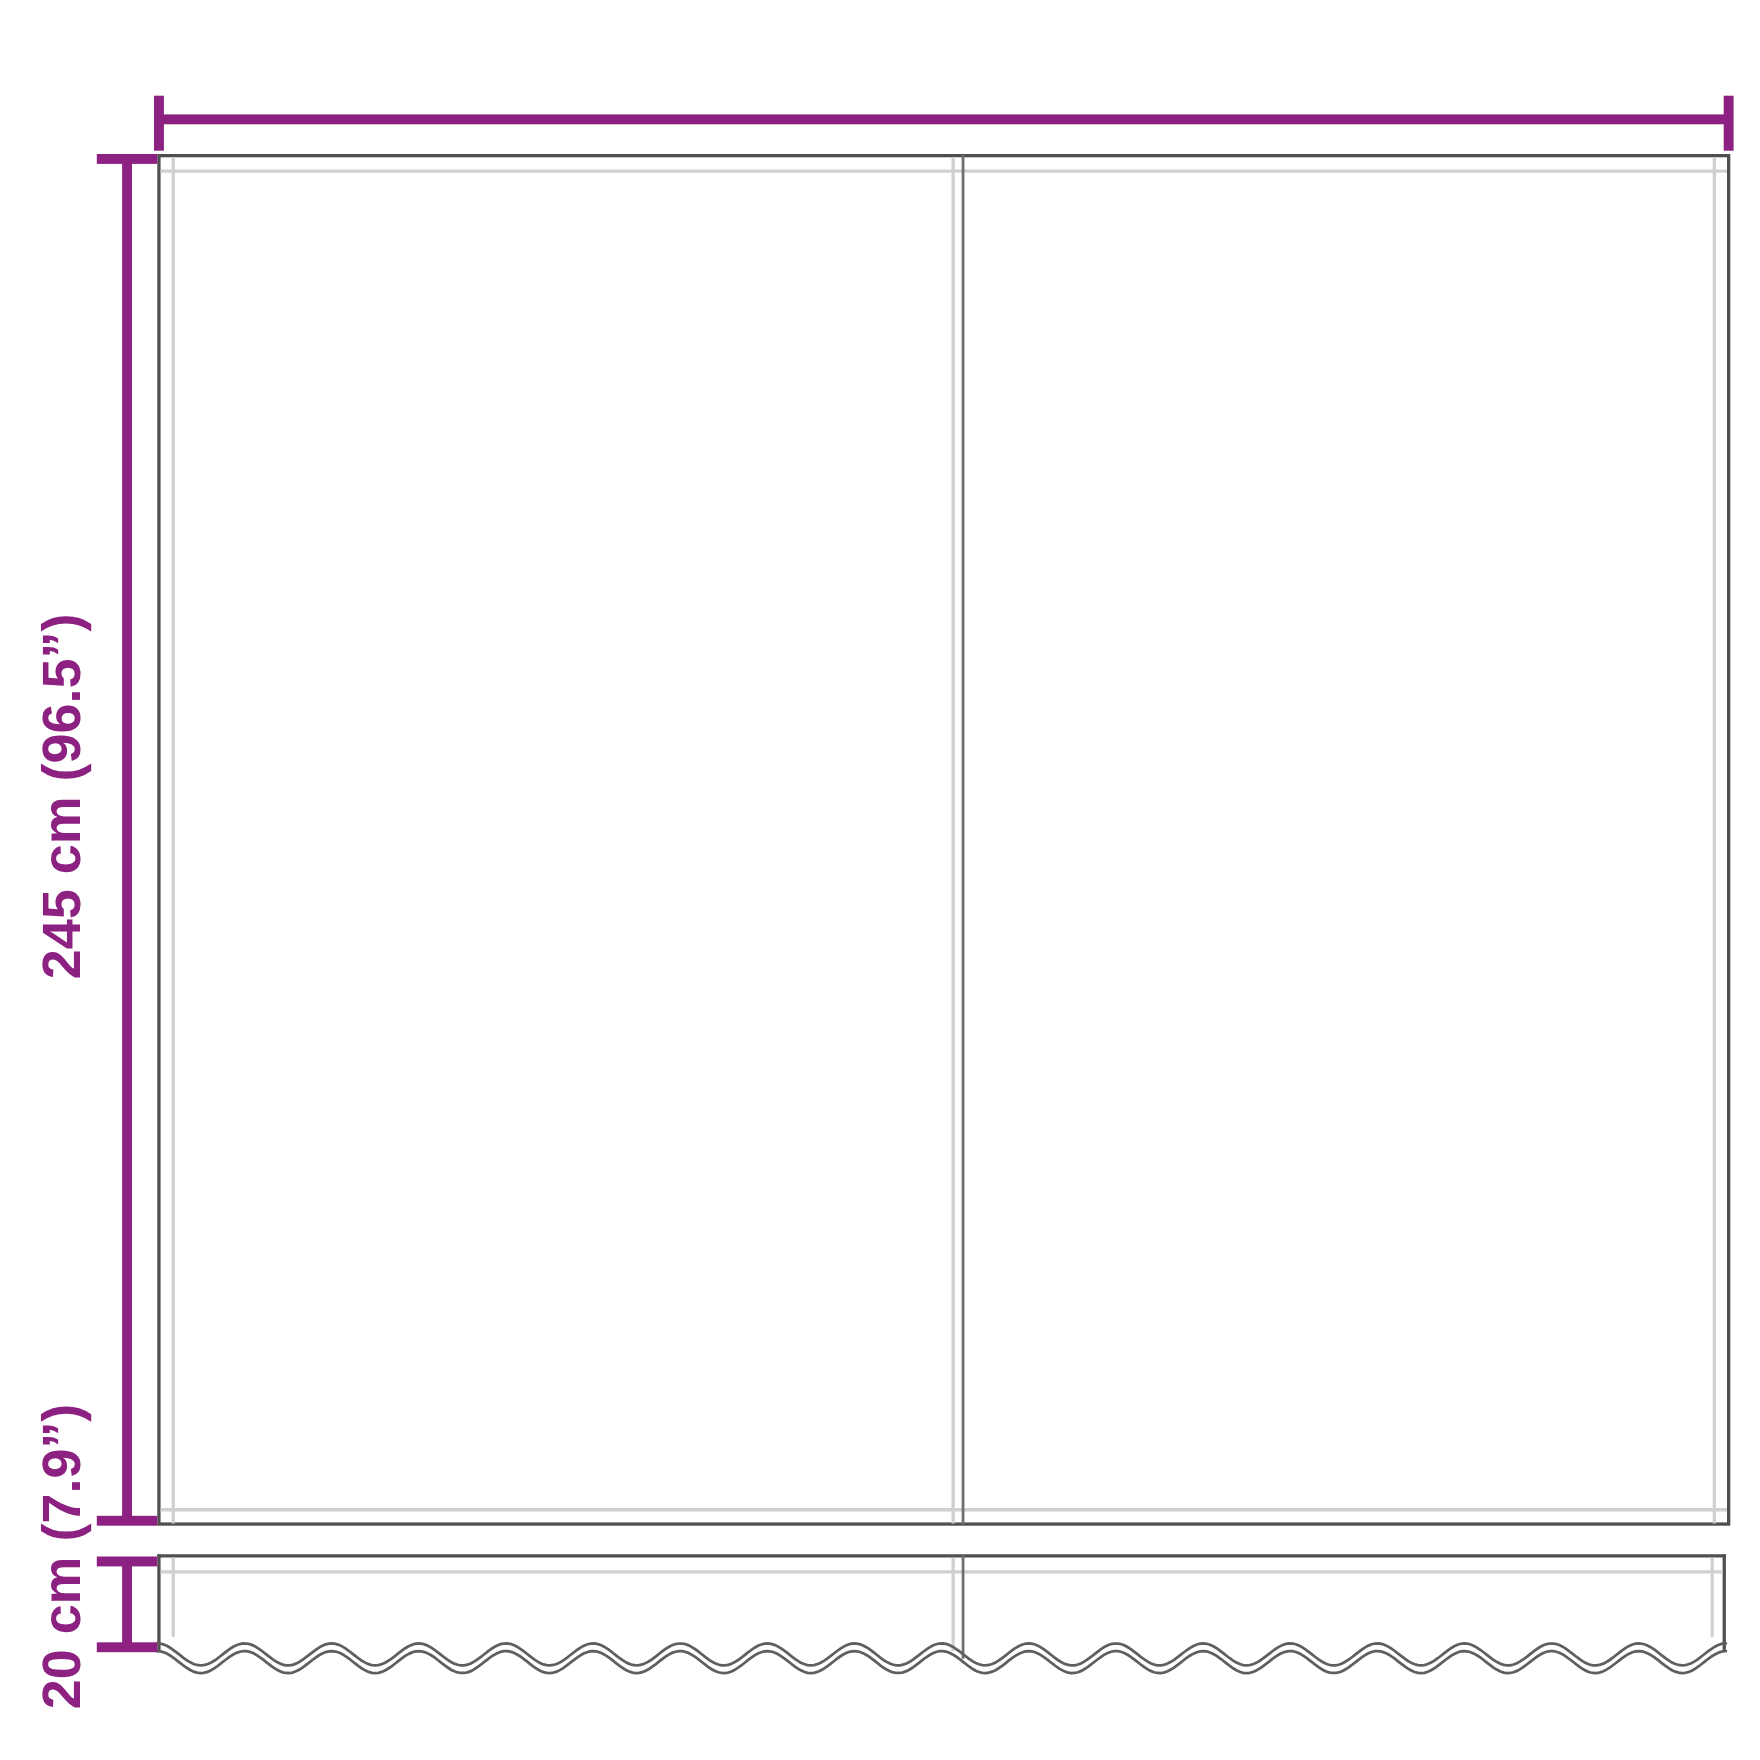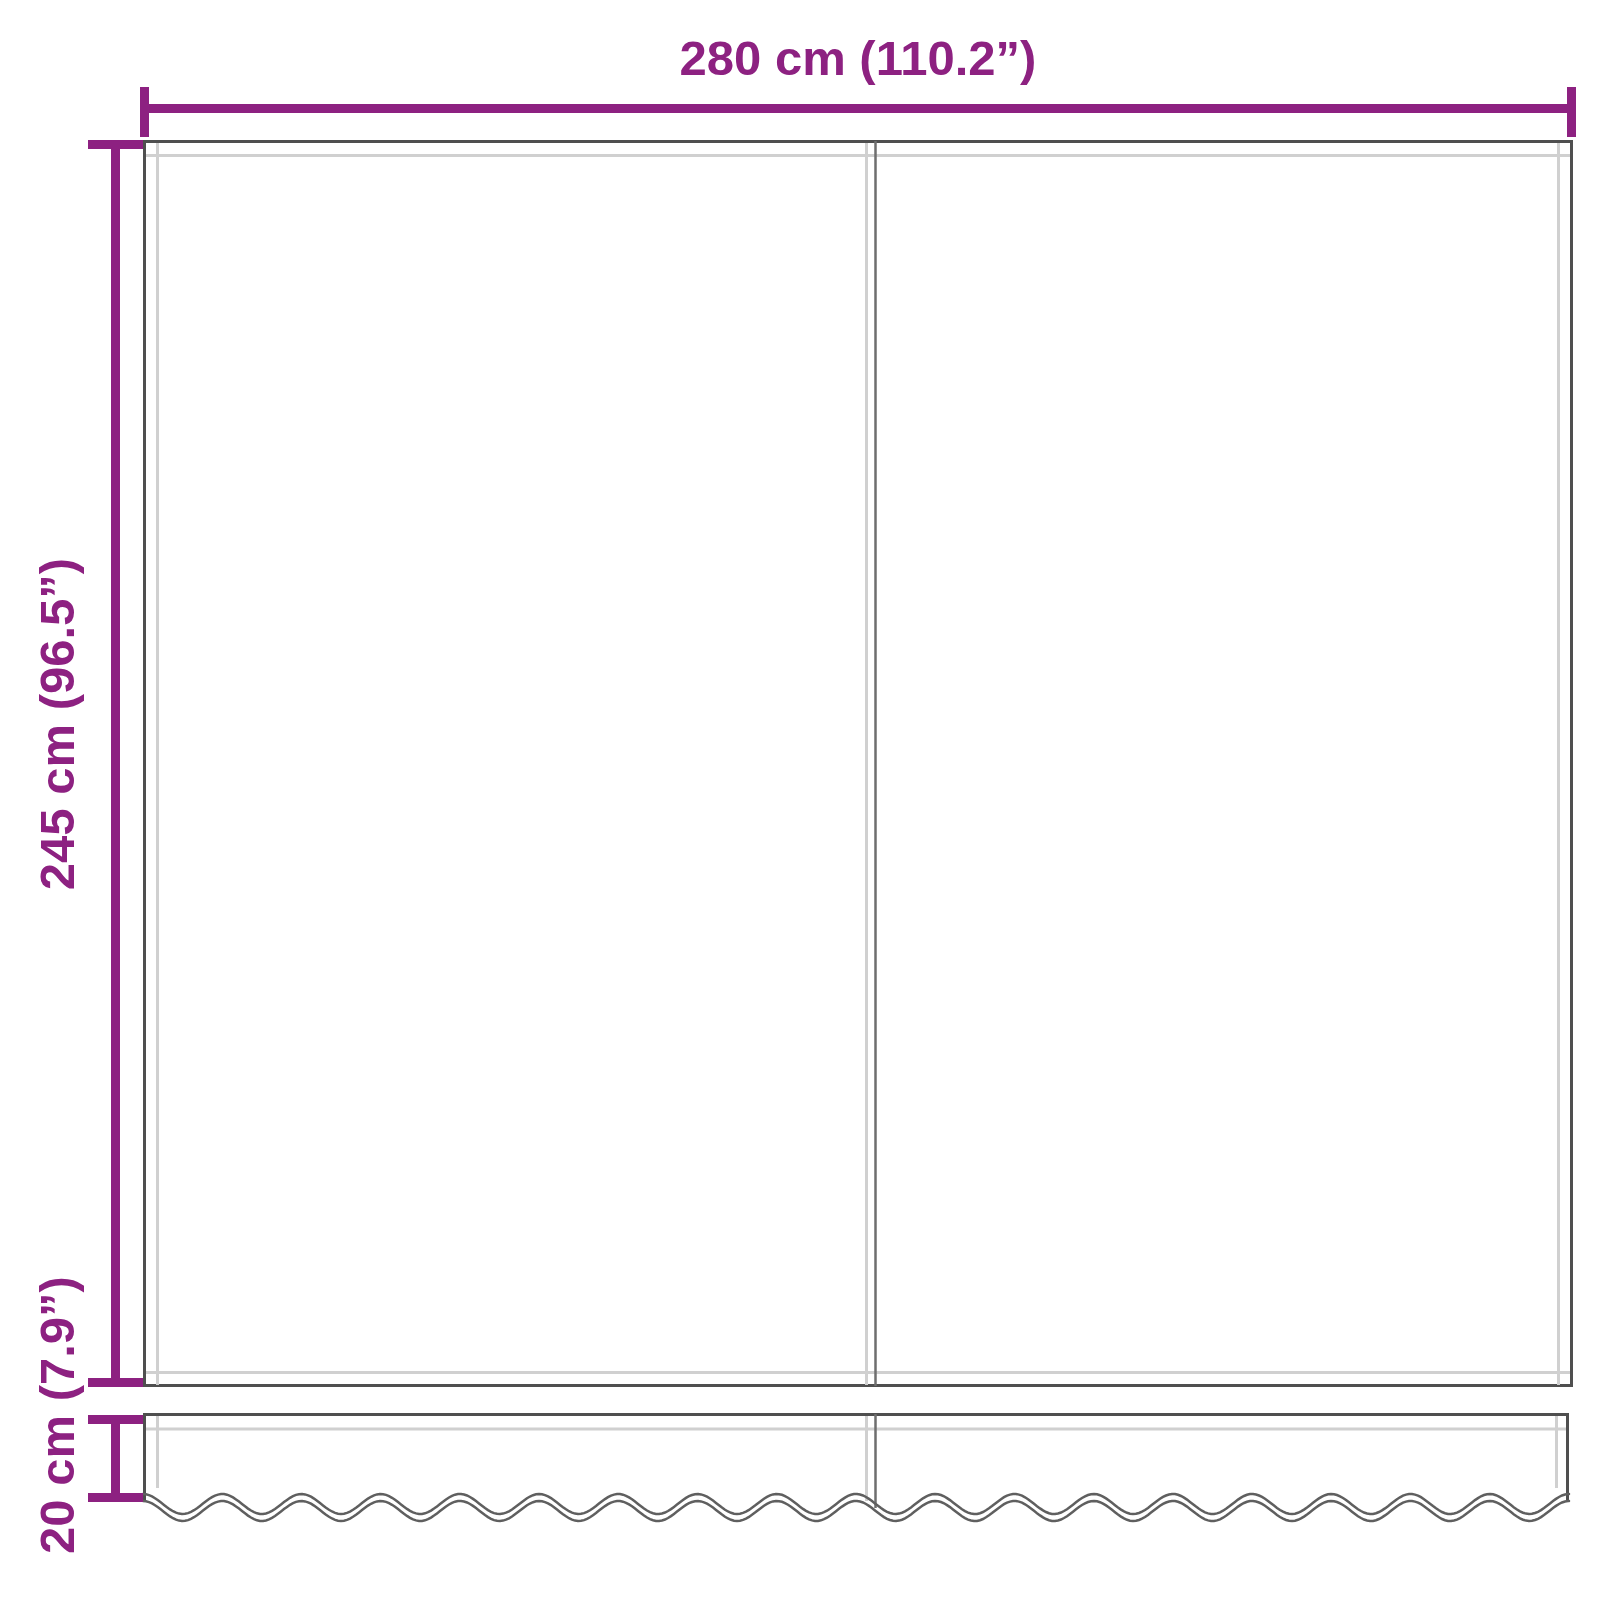--- a/index.html
+++ b/index.html
@@ -65,21 +65,20 @@
     <line class="hem" x1="866.5" y1="1416" x2="866.5" y2="1501"></line>
     <line class="seam" x1="875.5" y1="1414" x2="875.5" y2="1508"></line>
 
     <path id="wave-outer" class="wave" d="M143.0 1494.0L146.0 1494.3L149.0 1495.1L152.0 1496.4L155.0 1498.2L158.0 1500.3L161.0 1502.6L164.0 1504.9L167.0 1507.3L170.0 1509.4L173.0 1511.2L176.0 1512.7L179.0 1513.6L182.0 1514.0L185.0 1513.8L188.0 1513.1L191.0 1511.9L194.0 1510.2L197.0 1508.2L200.0 1505.9L203.0 1503.5L206.0 1501.2L209.0 1499.0L212.0 1497.1L215.0 1495.6L218.0 1494.6L221.0 1494.0L224.0 1494.1L227.0 1494.7L230.0 1495.8L233.0 1497.4L236.0 1499.4L239.0 1501.6L242.0 1504.0L245.0 1506.3L248.0 1508.6L251.0 1510.5L254.0 1512.1L257.0 1513.3L260.0 1513.9L263.0 1514.0L266.0 1513.5L269.0 1512.4L272.0 1510.9L275.0 1509.0L278.0 1506.8L281.0 1504.5L284.0 1502.1L287.0 1499.9L290.0 1497.8L293.0 1496.2L296.0 1494.9L299.0 1494.2L302.0 1494.0L305.0 1494.4L308.0 1495.3L311.0 1496.7L314.0 1498.6L317.0 1500.7L320.0 1503.0L323.0 1505.4L326.0 1507.7L329.0 1509.8L332.0 1511.5L335.0 1512.9L338.0 1513.7L341.0 1514.0L344.0 1513.7L347.0 1512.9L350.0 1511.6L353.0 1509.8L356.0 1507.8L359.0 1505.5L362.0 1503.1L365.0 1500.8L368.0 1498.6L371.0 1496.8L374.0 1495.4L377.0 1494.4L380.0 1494.0L383.0 1494.2L386.0 1494.9L389.0 1496.1L392.0 1497.8L395.0 1499.8L398.0 1502.1L401.0 1504.4L404.0 1506.8L407.0 1508.9L410.0 1510.9L413.0 1512.4L416.0 1513.4L419.0 1513.9L422.0 1513.9L425.0 1513.3L428.0 1512.2L431.0 1510.6L434.0 1508.6L437.0 1506.4L440.0 1504.1L443.0 1501.7L446.0 1499.5L449.0 1497.5L452.0 1495.9L455.0 1494.7L458.0 1494.1L461.0 1494.0L464.0 1494.5L467.0 1495.5L470.0 1497.0L473.0 1498.9L476.0 1501.1L479.0 1503.4L482.0 1505.8L485.0 1508.1L488.0 1510.1L491.0 1511.8L494.0 1513.1L497.0 1513.8L500.0 1514.0L503.0 1513.6L506.0 1512.7L509.0 1511.3L512.0 1509.5L515.0 1507.3L518.0 1505.0L521.0 1502.7L524.0 1500.4L527.0 1498.3L530.0 1496.5L533.0 1495.2L536.0 1494.3L539.0 1494.0L542.0 1494.3L545.0 1495.1L548.0 1496.4L551.0 1498.1L554.0 1500.2L557.0 1502.5L560.0 1504.9L563.0 1507.2L566.0 1509.3L569.0 1511.2L572.0 1512.6L575.0 1513.6L578.0 1514.0L581.0 1513.8L584.0 1513.1L587.0 1511.9L590.0 1510.3L593.0 1508.2L596.0 1506.0L599.0 1503.6L602.0 1501.3L605.0 1499.1L608.0 1497.2L611.0 1495.6L614.0 1494.6L617.0 1494.1L620.0 1494.1L623.0 1494.7L626.0 1495.8L629.0 1497.4L632.0 1499.3L635.0 1501.5L638.0 1503.9L641.0 1506.2L644.0 1508.5L647.0 1510.5L650.0 1512.1L653.0 1513.2L656.0 1513.9L659.0 1514.0L662.0 1513.5L665.0 1512.5L668.0 1511.0L671.0 1509.1L674.0 1506.9L677.0 1504.6L680.0 1502.2L683.0 1500.0L686.0 1497.9L689.0 1496.2L692.0 1495.0L695.0 1494.2L698.0 1494.0L701.0 1494.4L704.0 1495.3L707.0 1496.7L710.0 1498.5L713.0 1500.6L716.0 1502.9L719.0 1505.3L722.0 1507.6L725.0 1509.7L728.0 1511.5L731.0 1512.8L734.0 1513.7L737.0 1514.0L740.0 1513.7L743.0 1512.9L746.0 1511.6L749.0 1509.9L752.0 1507.8L755.0 1505.6L758.0 1503.2L761.0 1500.9L764.0 1498.7L767.0 1496.9L770.0 1495.4L773.0 1494.4L776.0 1494.0L779.0 1494.2L782.0 1494.8L785.0 1496.1L788.0 1497.7L791.0 1499.7L794.0 1502.0L797.0 1504.3L800.0 1506.7L803.0 1508.9L806.0 1510.8L809.0 1512.3L812.0 1513.4L815.0 1513.9L818.0 1513.9L821.0 1513.3L824.0 1512.2L827.0 1510.7L830.0 1508.7L833.0 1506.5L836.0 1504.2L839.0 1501.8L842.0 1499.6L845.0 1497.6L848.0 1495.9L851.0 1494.8L854.0 1494.1L857.0 1494.0L860.0 1494.5L863.0 1495.5L866.0 1497.0L869.0 1498.9L872.0 1501.0L875.0 1503.4L878.0 1505.7L881.0 1508.0L884.0 1510.1L887.0 1511.8L890.0 1513.0L893.0 1513.8L896.0 1514.0L899.0 1513.6L902.0 1512.7L905.0 1511.4L908.0 1509.5L911.0 1507.4L914.0 1505.1L917.0 1502.7L920.0 1500.4L923.0 1498.3L926.0 1496.6L929.0 1495.2L932.0 1494.3L935.0 1494.0L938.0 1494.2L941.0 1495.0L944.0 1496.3L947.0 1498.1L950.0 1500.1L953.0 1502.4L956.0 1504.8L959.0 1507.1L962.0 1509.3L965.0 1511.1L968.0 1512.6L971.0 1513.5L974.0 1514.0L977.0 1513.9L980.0 1513.2L983.0 1512.0L986.0 1510.3L989.0 1508.3L992.0 1506.1L995.0 1503.7L998.0 1501.4L1001.0 1499.2L1004.0 1497.2L1007.0 1495.7L1010.0 1494.6L1013.0 1494.1L1016.0 1494.1L1019.0 1494.6L1022.0 1495.7L1025.0 1497.3L1028.0 1499.2L1031.0 1501.5L1034.0 1503.8L1037.0 1506.2L1040.0 1508.4L1043.0 1510.4L1046.0 1512.0L1049.0 1513.2L1052.0 1513.9L1055.0 1514.0L1058.0 1513.5L1061.0 1512.5L1064.0 1511.0L1067.0 1509.2L1070.0 1507.0L1073.0 1504.7L1076.0 1502.3L1079.0 1500.0L1082.0 1498.0L1085.0 1496.3L1088.0 1495.0L1091.0 1494.2L1094.0 1494.0L1097.0 1494.3L1100.0 1495.2L1103.0 1496.6L1106.0 1498.4L1109.0 1500.5L1112.0 1502.8L1115.0 1505.2L1118.0 1507.5L1121.0 1509.6L1124.0 1511.4L1127.0 1512.8L1130.0 1513.7L1133.0 1514.0L1136.0 1513.8L1139.0 1513.0L1142.0 1511.7L1145.0 1510.0L1148.0 1507.9L1151.0 1505.6L1154.0 1503.3L1157.0 1500.9L1160.0 1498.8L1163.0 1496.9L1166.0 1495.5L1169.0 1494.5L1172.0 1494.0L1175.0 1494.1L1178.0 1494.8L1181.0 1496.0L1184.0 1497.6L1187.0 1499.6L1190.0 1501.9L1193.0 1504.2L1196.0 1506.6L1199.0 1508.8L1202.0 1510.7L1205.0 1512.3L1208.0 1513.4L1211.0 1513.9L1214.0 1513.9L1217.0 1513.4L1220.0 1512.3L1223.0 1510.7L1226.0 1508.8L1229.0 1506.6L1232.0 1504.2L1235.0 1501.9L1238.0 1499.6L1241.0 1497.6L1244.0 1496.0L1247.0 1494.8L1250.0 1494.1L1253.0 1494.0L1256.0 1494.5L1259.0 1495.5L1262.0 1496.9L1265.0 1498.8L1268.0 1500.9L1271.0 1503.3L1274.0 1505.6L1277.0 1507.9L1280.0 1510.0L1283.0 1511.7L1286.0 1513.0L1289.0 1513.8L1292.0 1514.0L1295.0 1513.7L1298.0 1512.8L1301.0 1511.4L1304.0 1509.6L1307.0 1507.5L1310.0 1505.2L1313.0 1502.8L1316.0 1500.5L1319.0 1498.4L1322.0 1496.6L1325.0 1495.2L1328.0 1494.3L1331.0 1494.0L1334.0 1494.2L1337.0 1495.0L1340.0 1496.3L1343.0 1498.0L1346.0 1500.0L1349.0 1502.3L1352.0 1504.7L1355.0 1507.0L1358.0 1509.2L1361.0 1511.0L1364.0 1512.5L1367.0 1513.5L1370.0 1514.0L1373.0 1513.9L1376.0 1513.2L1379.0 1512.0L1382.0 1510.4L1385.0 1508.4L1388.0 1506.2L1391.0 1503.8L1394.0 1501.5L1397.0 1499.2L1400.0 1497.3L1403.0 1495.7L1406.0 1494.6L1409.0 1494.1L1412.0 1494.1L1415.0 1494.6L1418.0 1495.7L1421.0 1497.2L1424.0 1499.2L1427.0 1501.4L1430.0 1503.7L1433.0 1506.1L1436.0 1508.3L1439.0 1510.3L1442.0 1512.0L1445.0 1513.2L1448.0 1513.9L1451.0 1514.0L1454.0 1513.5L1457.0 1512.6L1460.0 1511.1L1463.0 1509.3L1466.0 1507.1L1469.0 1504.8L1472.0 1502.4L1475.0 1500.1L1478.0 1498.1L1481.0 1496.3L1484.0 1495.0L1487.0 1494.2L1490.0 1494.0L1493.0 1494.3L1496.0 1495.2L1499.0 1496.6L1502.0 1498.3L1505.0 1500.4L1508.0 1502.7L1511.0 1505.1L1514.0 1507.4L1517.0 1509.5L1520.0 1511.4L1523.0 1512.7L1526.0 1513.6L1529.0 1514.0L1532.0 1513.8L1535.0 1513.0L1538.0 1511.8L1541.0 1510.1L1544.0 1508.0L1547.0 1505.7L1550.0 1503.4L1553.0 1501.0L1556.0 1498.9L1559.0 1497.0L1562.0 1495.5L1565.0 1494.5L1568.0 1494.0L1569 1494.0"></path>
     <path id="wave-inner" class="wave" d="M143.0 1501.0L146.0 1501.3L149.0 1502.1L152.0 1503.4L155.0 1505.2L158.0 1507.3L161.0 1509.6L164.0 1511.9L167.0 1514.3L170.0 1516.4L173.0 1518.2L176.0 1519.7L179.0 1520.6L182.0 1521.0L185.0 1520.8L188.0 1520.1L191.0 1518.9L194.0 1517.2L197.0 1515.2L200.0 1512.9L203.0 1510.5L206.0 1508.2L209.0 1506.0L212.0 1504.1L215.0 1502.6L218.0 1501.6L221.0 1501.0L224.0 1501.1L227.0 1501.7L230.0 1502.8L233.0 1504.4L236.0 1506.4L239.0 1508.6L242.0 1511.0L245.0 1513.3L248.0 1515.6L251.0 1517.5L254.0 1519.1L257.0 1520.3L260.0 1520.9L263.0 1521.0L266.0 1520.5L269.0 1519.4L272.0 1517.9L275.0 1516.0L278.0 1513.8L281.0 1511.5L284.0 1509.1L287.0 1506.9L290.0 1504.8L293.0 1503.2L296.0 1501.9L299.0 1501.2L302.0 1501.0L305.0 1501.4L308.0 1502.3L311.0 1503.7L314.0 1505.6L317.0 1507.7L320.0 1510.0L323.0 1512.4L326.0 1514.7L329.0 1516.8L332.0 1518.5L335.0 1519.9L338.0 1520.7L341.0 1521.0L344.0 1520.7L347.0 1519.9L350.0 1518.6L353.0 1516.8L356.0 1514.8L359.0 1512.5L362.0 1510.1L365.0 1507.8L368.0 1505.6L371.0 1503.8L374.0 1502.4L377.0 1501.4L380.0 1501.0L383.0 1501.2L386.0 1501.9L389.0 1503.1L392.0 1504.8L395.0 1506.8L398.0 1509.1L401.0 1511.4L404.0 1513.8L407.0 1515.9L410.0 1517.9L413.0 1519.4L416.0 1520.4L419.0 1520.9L422.0 1520.9L425.0 1520.3L428.0 1519.2L431.0 1517.6L434.0 1515.6L437.0 1513.4L440.0 1511.1L443.0 1508.7L446.0 1506.5L449.0 1504.5L452.0 1502.9L455.0 1501.7L458.0 1501.1L461.0 1501.0L464.0 1501.5L467.0 1502.5L470.0 1504.0L473.0 1505.9L476.0 1508.1L479.0 1510.4L482.0 1512.8L485.0 1515.1L488.0 1517.1L491.0 1518.8L494.0 1520.1L497.0 1520.8L500.0 1521.0L503.0 1520.6L506.0 1519.7L509.0 1518.3L512.0 1516.5L515.0 1514.3L518.0 1512.0L521.0 1509.7L524.0 1507.4L527.0 1505.3L530.0 1503.5L533.0 1502.2L536.0 1501.3L539.0 1501.0L542.0 1501.3L545.0 1502.1L548.0 1503.4L551.0 1505.1L554.0 1507.2L557.0 1509.5L560.0 1511.9L563.0 1514.2L566.0 1516.3L569.0 1518.2L572.0 1519.6L575.0 1520.6L578.0 1521.0L581.0 1520.8L584.0 1520.1L587.0 1518.9L590.0 1517.3L593.0 1515.2L596.0 1513.0L599.0 1510.6L602.0 1508.3L605.0 1506.1L608.0 1504.2L611.0 1502.6L614.0 1501.6L617.0 1501.1L620.0 1501.1L623.0 1501.7L626.0 1502.8L629.0 1504.4L632.0 1506.3L635.0 1508.5L638.0 1510.9L641.0 1513.2L644.0 1515.5L647.0 1517.5L650.0 1519.1L653.0 1520.2L656.0 1520.9L659.0 1521.0L662.0 1520.5L665.0 1519.5L668.0 1518.0L671.0 1516.1L674.0 1513.9L677.0 1511.6L680.0 1509.2L683.0 1507.0L686.0 1504.9L689.0 1503.2L692.0 1502.0L695.0 1501.2L698.0 1501.0L701.0 1501.4L704.0 1502.3L707.0 1503.7L710.0 1505.5L713.0 1507.6L716.0 1509.9L719.0 1512.3L722.0 1514.6L725.0 1516.7L728.0 1518.5L731.0 1519.8L734.0 1520.7L737.0 1521.0L740.0 1520.7L743.0 1519.9L746.0 1518.6L749.0 1516.9L752.0 1514.8L755.0 1512.6L758.0 1510.2L761.0 1507.9L764.0 1505.7L767.0 1503.9L770.0 1502.4L773.0 1501.4L776.0 1501.0L779.0 1501.2L782.0 1501.8L785.0 1503.1L788.0 1504.7L791.0 1506.7L794.0 1509.0L797.0 1511.3L800.0 1513.7L803.0 1515.9L806.0 1517.8L809.0 1519.3L812.0 1520.4L815.0 1520.9L818.0 1520.9L821.0 1520.3L824.0 1519.2L827.0 1517.7L830.0 1515.7L833.0 1513.5L836.0 1511.2L839.0 1508.8L842.0 1506.6L845.0 1504.6L848.0 1502.9L851.0 1501.8L854.0 1501.1L857.0 1501.0L860.0 1501.5L863.0 1502.5L866.0 1504.0L869.0 1505.9L872.0 1508.0L875.0 1510.4L878.0 1512.7L881.0 1515.0L884.0 1517.1L887.0 1518.8L890.0 1520.0L893.0 1520.8L896.0 1521.0L899.0 1520.6L902.0 1519.7L905.0 1518.4L908.0 1516.5L911.0 1514.4L914.0 1512.1L917.0 1509.7L920.0 1507.4L923.0 1505.3L926.0 1503.6L929.0 1502.2L932.0 1501.3L935.0 1501.0L938.0 1501.2L941.0 1502.0L944.0 1503.3L947.0 1505.1L950.0 1507.1L953.0 1509.4L956.0 1511.8L959.0 1514.1L962.0 1516.3L965.0 1518.1L968.0 1519.6L971.0 1520.5L974.0 1521.0L977.0 1520.9L980.0 1520.2L983.0 1519.0L986.0 1517.3L989.0 1515.3L992.0 1513.1L995.0 1510.7L998.0 1508.4L1001.0 1506.2L1004.0 1504.2L1007.0 1502.7L1010.0 1501.6L1013.0 1501.1L1016.0 1501.1L1019.0 1501.6L1022.0 1502.7L1025.0 1504.3L1028.0 1506.2L1031.0 1508.5L1034.0 1510.8L1037.0 1513.2L1040.0 1515.4L1043.0 1517.4L1046.0 1519.0L1049.0 1520.2L1052.0 1520.9L1055.0 1521.0L1058.0 1520.5L1061.0 1519.5L1064.0 1518.0L1067.0 1516.2L1070.0 1514.0L1073.0 1511.7L1076.0 1509.3L1079.0 1507.0L1082.0 1505.0L1085.0 1503.3L1088.0 1502.0L1091.0 1501.2L1094.0 1501.0L1097.0 1501.3L1100.0 1502.2L1103.0 1503.6L1106.0 1505.4L1109.0 1507.5L1112.0 1509.8L1115.0 1512.2L1118.0 1514.5L1121.0 1516.6L1124.0 1518.4L1127.0 1519.8L1130.0 1520.7L1133.0 1521.0L1136.0 1520.8L1139.0 1520.0L1142.0 1518.7L1145.0 1517.0L1148.0 1514.9L1151.0 1512.6L1154.0 1510.3L1157.0 1507.9L1160.0 1505.8L1163.0 1503.9L1166.0 1502.5L1169.0 1501.5L1172.0 1501.0L1175.0 1501.1L1178.0 1501.8L1181.0 1503.0L1184.0 1504.6L1187.0 1506.6L1190.0 1508.9L1193.0 1511.2L1196.0 1513.6L1199.0 1515.8L1202.0 1517.7L1205.0 1519.3L1208.0 1520.4L1211.0 1520.9L1214.0 1520.9L1217.0 1520.4L1220.0 1519.3L1223.0 1517.7L1226.0 1515.8L1229.0 1513.6L1232.0 1511.2L1235.0 1508.9L1238.0 1506.6L1241.0 1504.6L1244.0 1503.0L1247.0 1501.8L1250.0 1501.1L1253.0 1501.0L1256.0 1501.5L1259.0 1502.5L1262.0 1503.9L1265.0 1505.8L1268.0 1507.9L1271.0 1510.3L1274.0 1512.6L1277.0 1514.9L1280.0 1517.0L1283.0 1518.7L1286.0 1520.0L1289.0 1520.8L1292.0 1521.0L1295.0 1520.7L1298.0 1519.8L1301.0 1518.4L1304.0 1516.6L1307.0 1514.5L1310.0 1512.2L1313.0 1509.8L1316.0 1507.5L1319.0 1505.4L1322.0 1503.6L1325.0 1502.2L1328.0 1501.3L1331.0 1501.0L1334.0 1501.2L1337.0 1502.0L1340.0 1503.3L1343.0 1505.0L1346.0 1507.0L1349.0 1509.3L1352.0 1511.7L1355.0 1514.0L1358.0 1516.2L1361.0 1518.0L1364.0 1519.5L1367.0 1520.5L1370.0 1521.0L1373.0 1520.9L1376.0 1520.2L1379.0 1519.0L1382.0 1517.4L1385.0 1515.4L1388.0 1513.2L1391.0 1510.8L1394.0 1508.5L1397.0 1506.2L1400.0 1504.3L1403.0 1502.7L1406.0 1501.6L1409.0 1501.1L1412.0 1501.1L1415.0 1501.6L1418.0 1502.7L1421.0 1504.2L1424.0 1506.2L1427.0 1508.4L1430.0 1510.7L1433.0 1513.1L1436.0 1515.3L1439.0 1517.3L1442.0 1519.0L1445.0 1520.2L1448.0 1520.9L1451.0 1521.0L1454.0 1520.5L1457.0 1519.6L1460.0 1518.1L1463.0 1516.3L1466.0 1514.1L1469.0 1511.8L1472.0 1509.4L1475.0 1507.1L1478.0 1505.1L1481.0 1503.3L1484.0 1502.0L1487.0 1501.2L1490.0 1501.0L1493.0 1501.3L1496.0 1502.2L1499.0 1503.6L1502.0 1505.3L1505.0 1507.4L1508.0 1509.7L1511.0 1512.1L1514.0 1514.4L1517.0 1516.5L1520.0 1518.4L1523.0 1519.7L1526.0 1520.6L1529.0 1521.0L1532.0 1520.8L1535.0 1520.0L1538.0 1518.8L1541.0 1517.1L1544.0 1515.0L1547.0 1512.7L1550.0 1510.4L1553.0 1508.0L1556.0 1505.9L1559.0 1504.0L1562.0 1502.5L1565.0 1501.5L1568.0 1501.0L1569 1501.0"></path>
   </svg>
 
   <div class="dim-bar bar-top-line"></div>
   <div class="dim-bar bar-top-capL"></div>
   <div class="dim-bar bar-top-capR"></div>
-  <div class="dim-label label-width">280 cm (110.2”)</div>
 
   <div class="dim-bar bar-left-line"></div>
   <div class="dim-bar bar-left-capT"></div>
   <div class="dim-bar bar-left-capB"></div>
   <div class="dim-label label-rot label-height">245 cm (96.5”)</div>
 
   <div class="dim-bar bar-val-line"></div>
   <div class="dim-bar bar-val-capT"></div>
   <div class="dim-bar bar-val-capB"></div>
   <div class="dim-label label-rot label-valance">20 cm (7.9”)</div>

